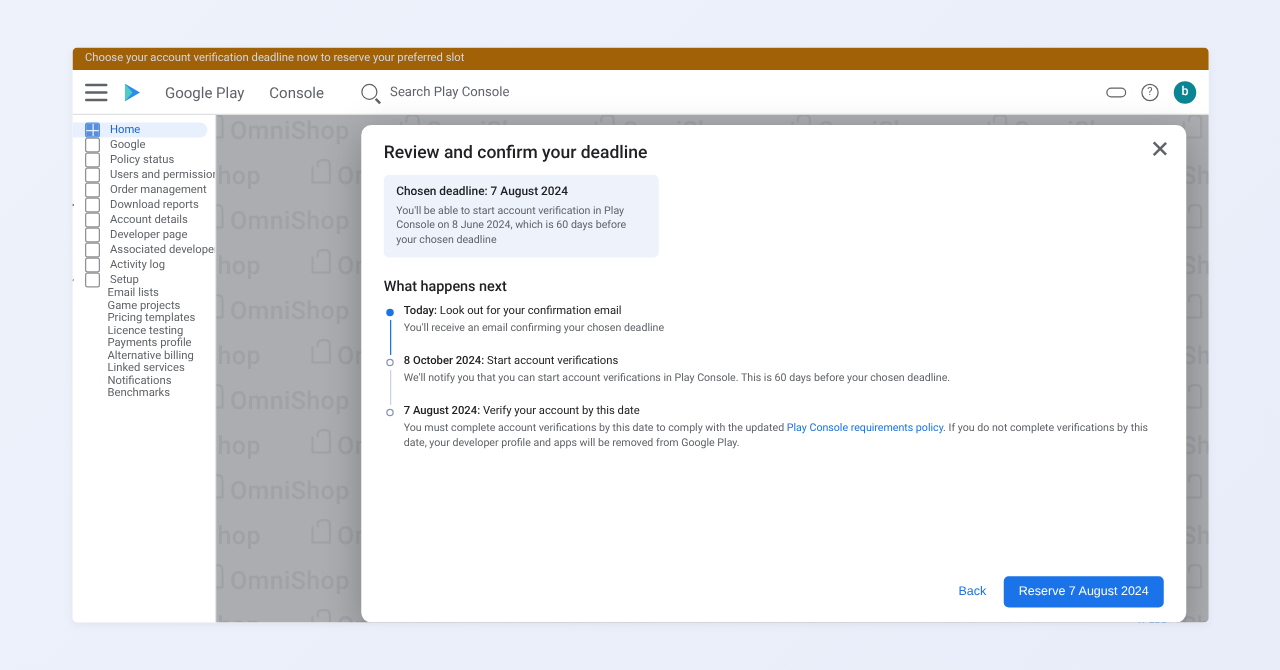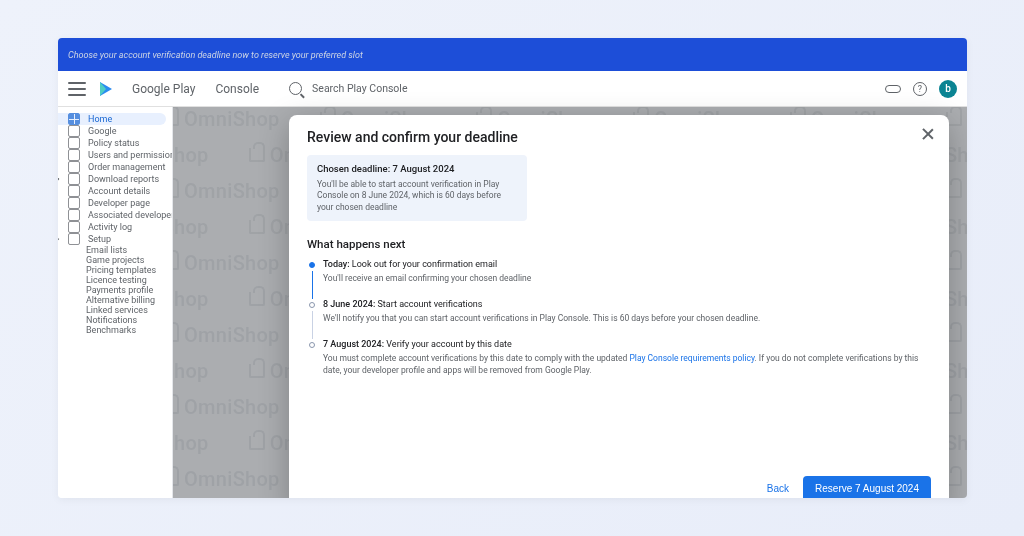--- a/index.html
+++ b/index.html
@@ -14,28 +14,27 @@
   .canvas {
     position: absolute;
     left: 58px; top: 38px;
     width: 909px; height: 460px;
     background: #f6f8fb;
     border-radius: 4px;
     overflow: hidden;
     box-shadow: 0 2px 8px rgba(0,0,0,0.05);
   }
   .topbar {
-    background: #1d4ed8;
+    background: #a16207;
     color: #cdd5e4;
     font-size: 9px;
     padding: 4px 10px;
-    height: 33px;
+    height: 18px;
     display: flex;
     align-items: center;
-    font-style: italic;
   }
   .appbar {
     display: flex;
     align-items: center;
     height: 36px;
     padding: 0 10px;
     background: #fff;
     border-bottom: 1px solid #e0e0e0;
   }
   .menu-icon { width: 18px; height: 14px; display: flex; flex-direction: column; justify-content: space-between; margin-right: 14px; }
@@ -347,21 +346,21 @@
         <div class="section-h">What happens next</div>
 
         <div class="timeline">
           <div class="tl-item active">
             <div class="tl-dot"></div>
             <div class="tl-title"><b>Today:</b><span> Look out for your confirmation email</span></div>
             <div class="tl-body">You'll receive an email confirming your chosen deadline</div>
           </div>
           <div class="tl-item">
             <div class="tl-dot"></div>
-            <div class="tl-title"><b>8 June 2024:</b><span> Start account verifications</span></div>
+            <div class="tl-title"><b>8 October 2024:</b><span> Start account verifications</span></div>
             <div class="tl-body">We'll notify you that you can start account verifications in Play Console. This is 60 days before your chosen deadline.</div>
           </div>
           <div class="tl-item">
             <div class="tl-dot"></div>
             <div class="tl-title"><b>7 August 2024:</b><span> Verify your account by this date</span></div>
             <div class="tl-body"><span>You must complete account verifications by this date to comply with the updated </span><a href="#">Play Console requirements policy</a><span>. If you do not complete verifications by this date, your developer profile and apps will be removed from Google Play.</span></div>
           </div>
         </div>
 
         <div class="modal-footer">

